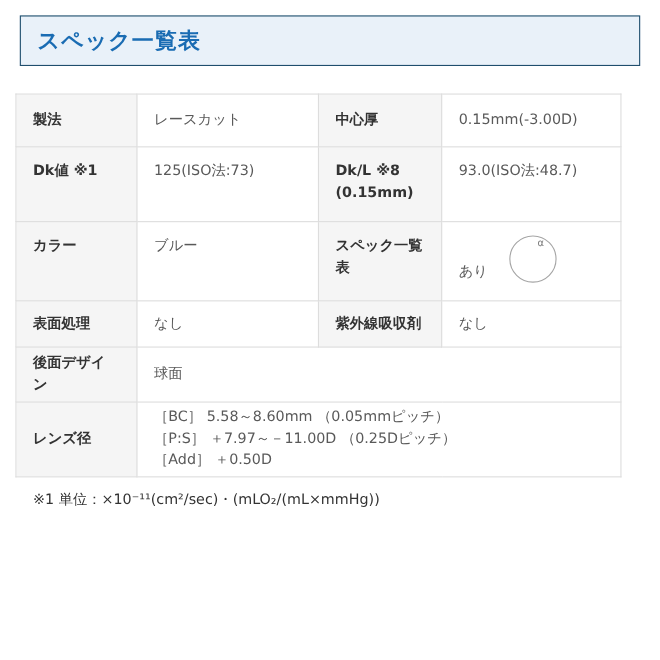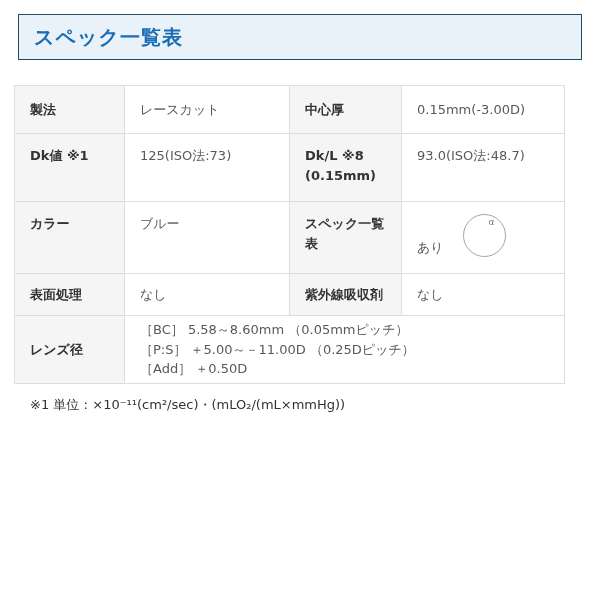--- a/index.html
+++ b/index.html
@@ -140,27 +140,31 @@
     </td>
   </tr>
 
   <tr class="r-hyomen">
     <th>表面処理</th>
     <td>なし</td>
     <th>紫外線吸収剤</th>
     <td>なし</td>
   </tr>
 
+  <tr class="r-komen">
+    <th>後面デザイン</th>
+    <td colspan="3">球面</td>
+  </tr>
 
 
   <tr class="r-seisaku">
     <th>レンズ径</th>
     <td colspan="3">
       <div>［BC］ 5.58～8.60mm （0.05mmピッチ）</div>
-      <div>［P:S］ ＋5.00～－11.00D （0.25Dピッチ）</div>
+      <div>［P:S］ ＋7.97～－11.00D （0.25Dピッチ）</div>
       <div>［Add］ ＋0.50D</div>
     </td>
   </tr>
 </tbody>
   </table>
 
 <div class="footnotes">
   <div>※1 単位：×10⁻¹¹(cm²/sec)・(mLO₂/(mL×mmHg))</div>
 
 </div>

